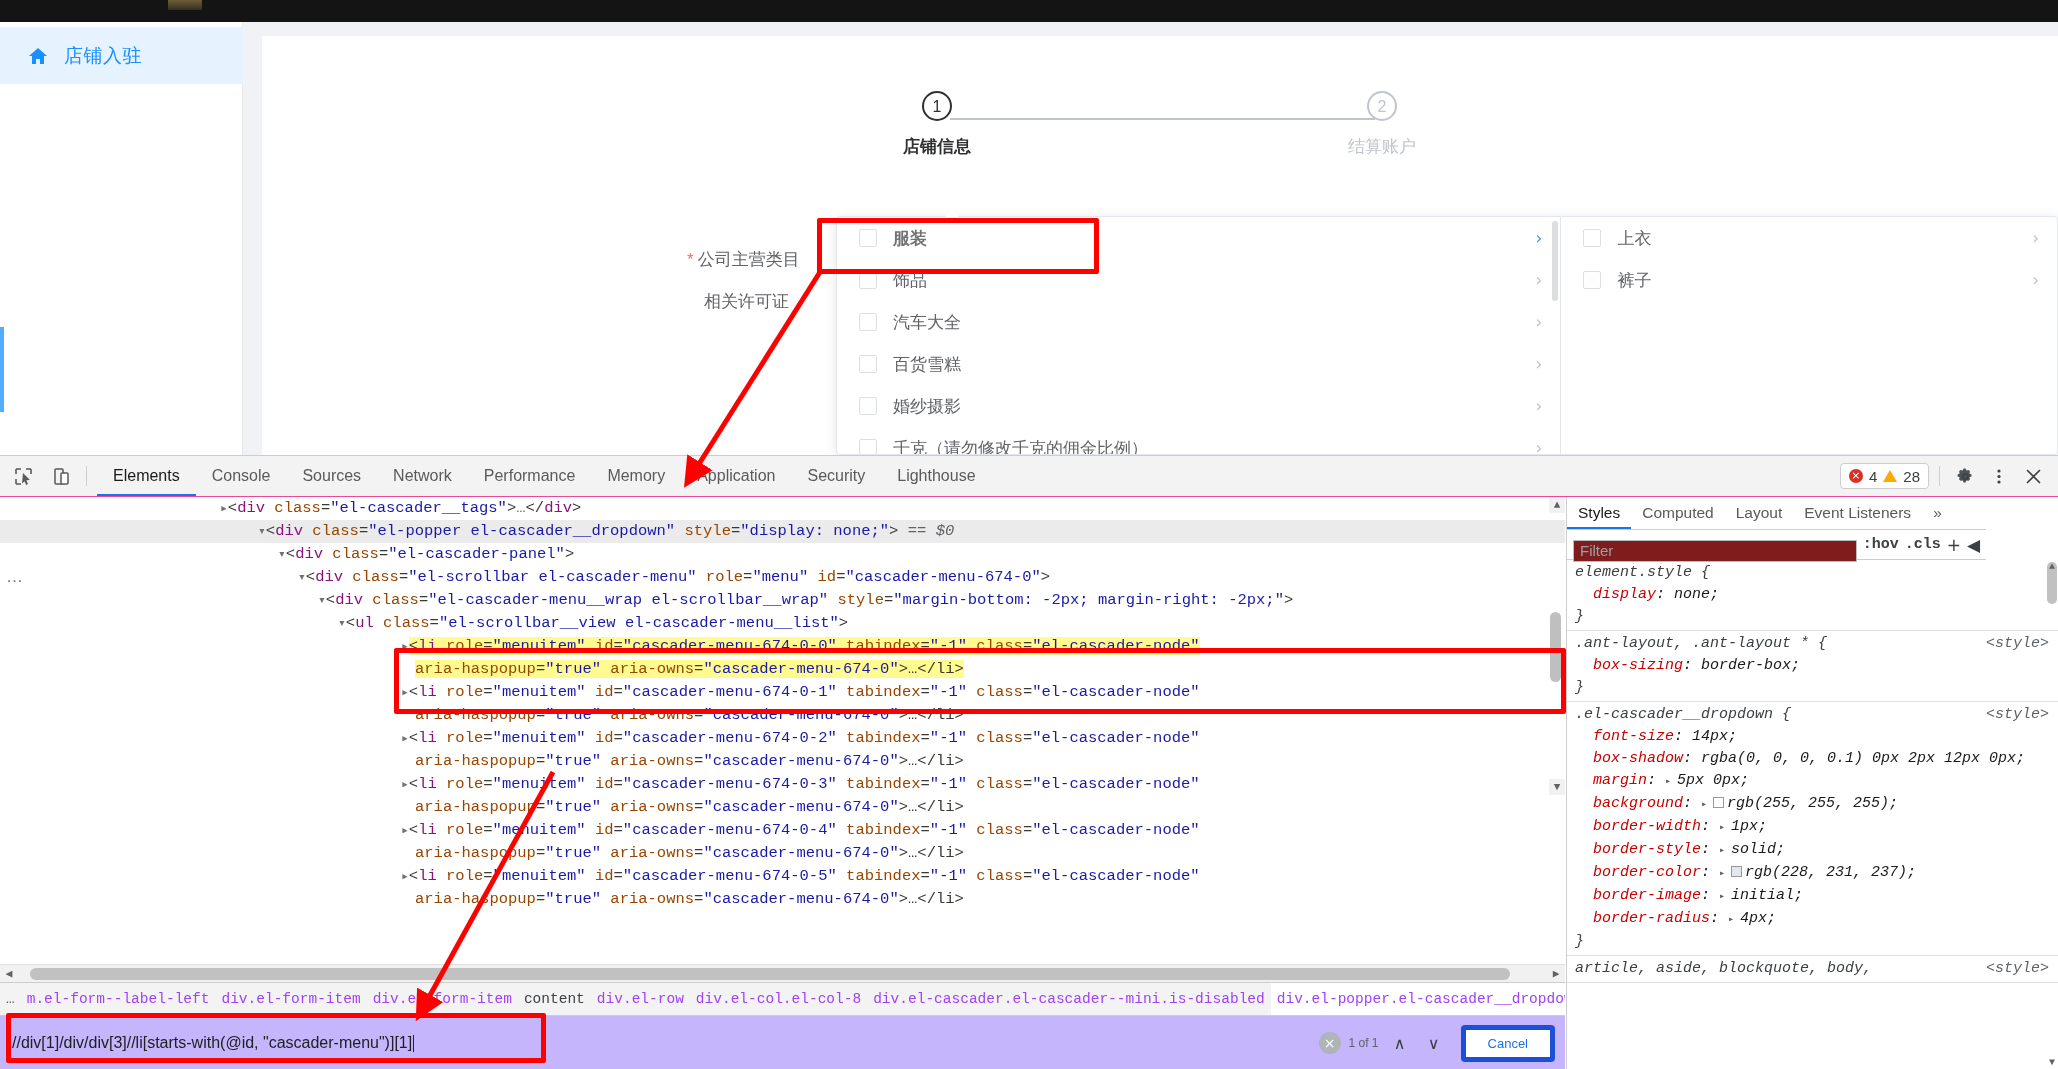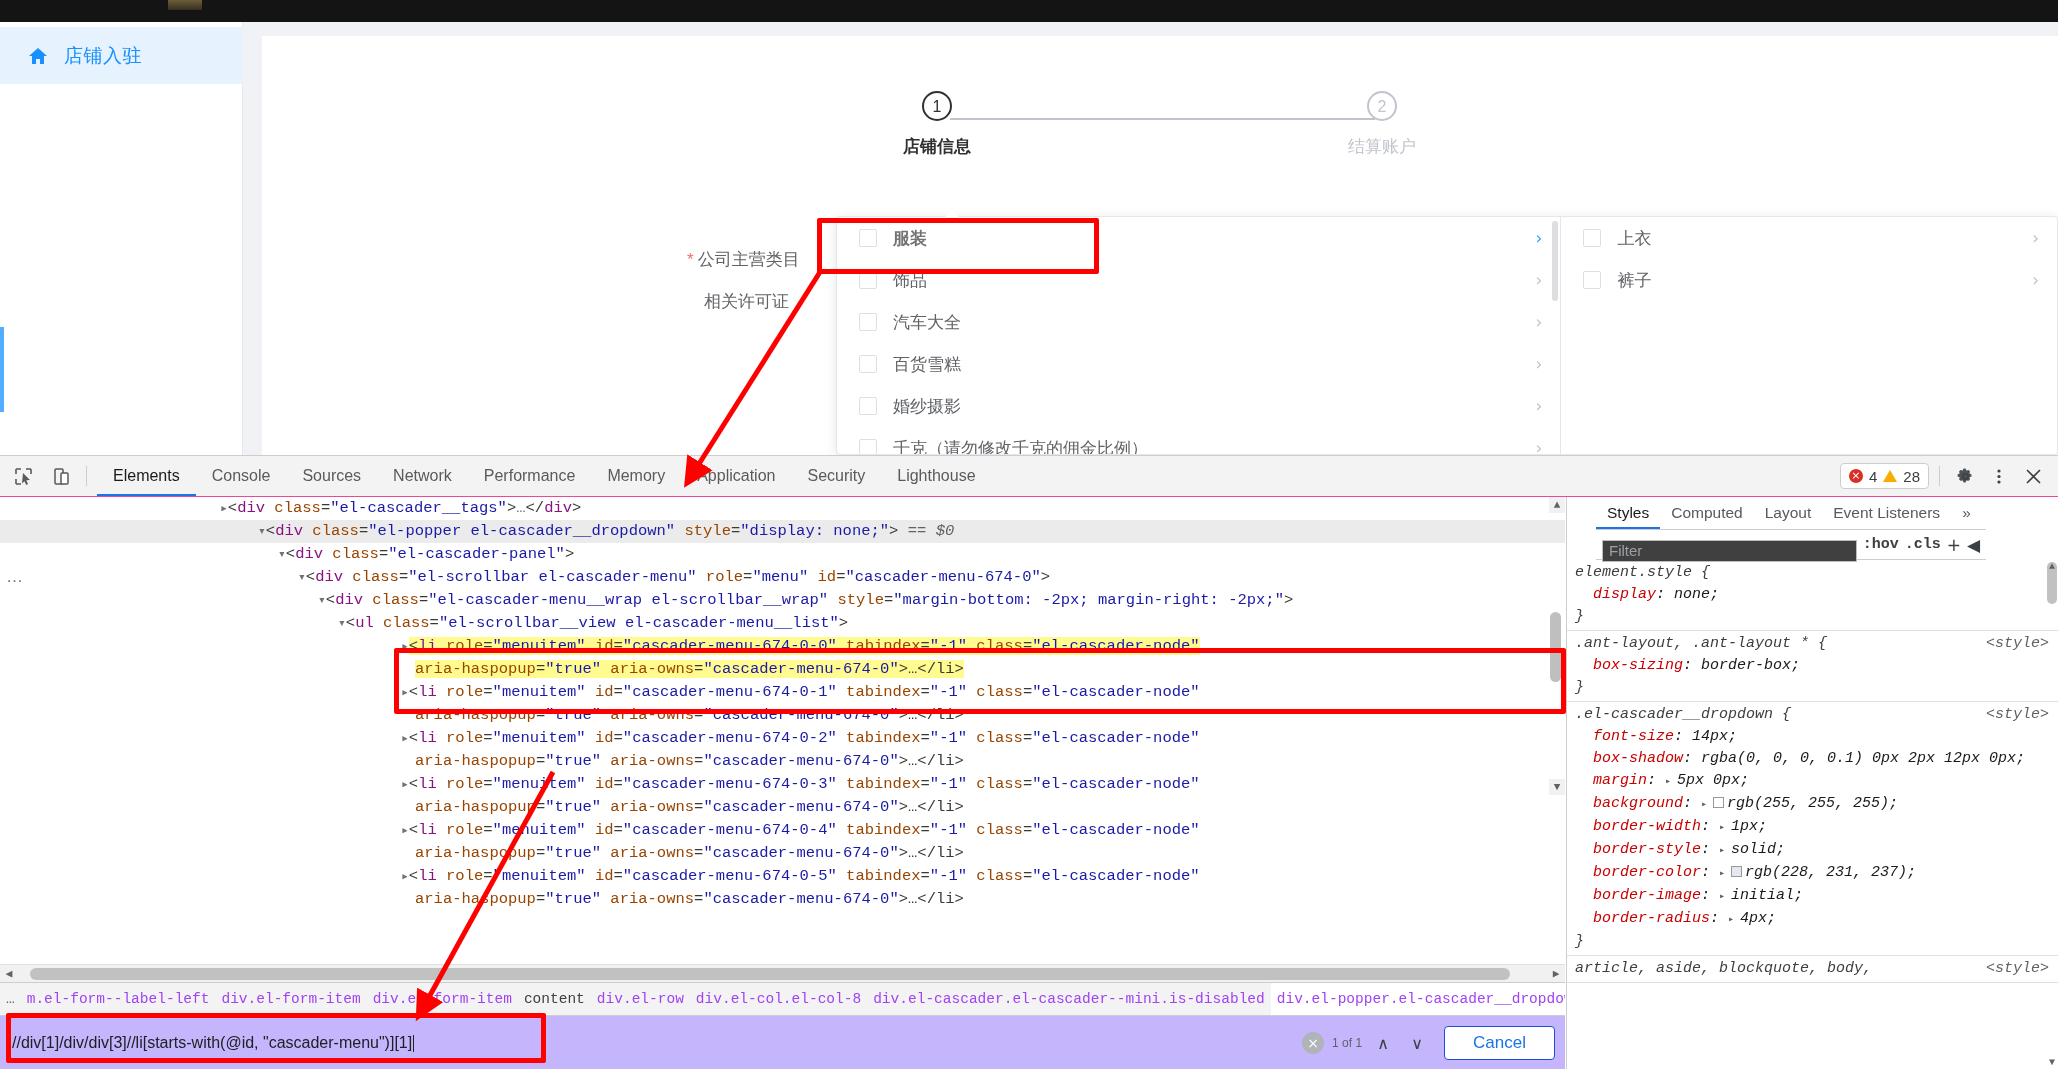--- a/index.html
+++ b/index.html
@@ -272,45 +272,45 @@
     color:#fff; font-size:14px; line-height:22px; text-align:center;
     cursor:pointer; font-family:"DejaVu Sans",sans-serif;
   }
   #match-count { font-size: 12px; color: #5f6368; white-space: nowrap; }
   .nav-btn {
     width: 26px; height: 26px; display:flex; align-items:center;
     justify-content:center; color:#3c4043; font-size:16px; cursor:pointer;
     font-family:"DejaVu Sans",sans-serif;
   }
   #cancel-btn {
-    margin-left: 6px; padding: 6px 28px; color: #1a73e8;
-    font-size: 17px; background:#fff; border:1px solid #1d4ed8;
+    margin-left: 6px; padding: 6px 22px; color: #1a73e8;
+    font-size: 13px; background:#fff; border:5px solid #1d4ed8;
     border-radius: 4px; cursor: pointer;
     font-family: "Liberation Sans", sans-serif;
   }
 
   
   #styles-panel {
     position: absolute; left: 1566px; top: 41px; width: 420px; height: 573px;
-    background: #fff; border-left: 1px solid #cdcdcd; padding-left: 29px;
+    background: #fff; border-left: 1px solid #cdcdcd;
   }
   #styles-tabs {
     height: 33px; display: flex; align-items: center;
     border-bottom: 1px solid #cdcdcd; background: #fff;
     font-size: 15.5px; color: #5a5a5a;
   }
   .st-tab { padding: 0 11px; height: 32px; display:flex; align-items:center;
             cursor:pointer; white-space: nowrap; }
   .st-tab.sel { color:#1a1a1a; box-shadow: inset 0 -2px 0 #1a73e8; }
   #styles-toolbar {
     height: 30px; display: flex; align-items: center; gap: 6px;
     padding: 0 6px; border-bottom: 1px solid #cdcdcd;
   }
   #filter-box {
-    flex: 1; height: 22px; border: 1px solid #bdbdbd; background: #404040;
+    flex: 1; height: 22px; border: 1px solid #bdbdbd; background: #7f1d1d;
     font-size: 15px; color: #9aa0a6; display:flex; align-items:center;
     padding-left: 6px;
     font-family: "Liberation Sans", sans-serif;
     margin-top: 12px;
   }
   .tb-txt { font-size: 15px; color: #3c4043; font-weight: bold;
             font-family: "Liberation Mono", monospace; cursor: pointer; }
   .tb-ico { color:#3c4043; font-size:17px; cursor:pointer;
             font-family:"DejaVu Sans",sans-serif; }
   #styles-body {

